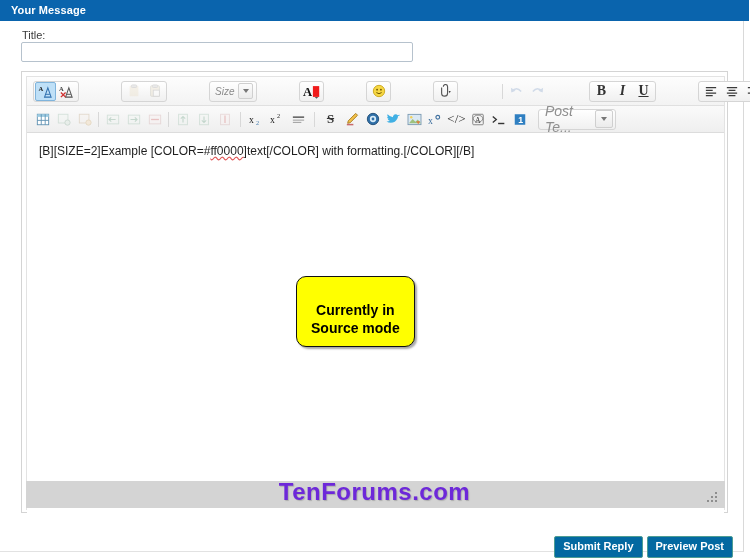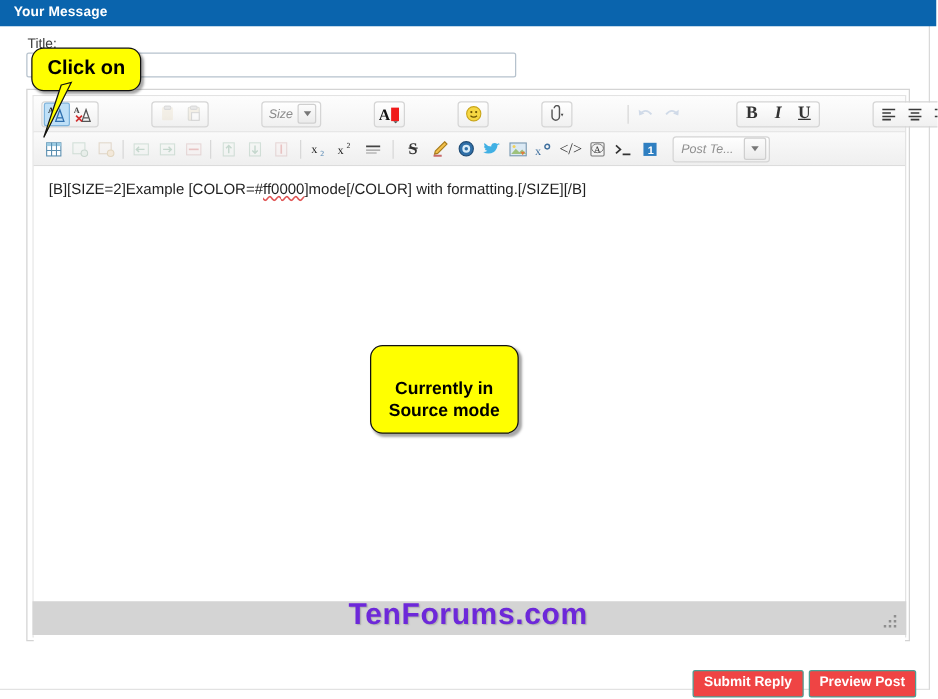--- a/index.html
+++ b/index.html
@@ -88,21 +88,21 @@
     background: linear-gradient(#fcfcfc,#ebebeb);
     display:flex; align-items:center; justify-content:center;
   }
   .caret { width:0;height:0;border-left:3px solid transparent;border-right:3px solid transparent;border-top:4px solid #777; }
 
   .posttpl {
     display:flex; align-items:center; height:21px; margin-left:6px;
     border:1px solid #d5d5d5; border-radius:3px;
     background: linear-gradient(#ffffff,#f0f0f0); padding: 1px 2px 1px 6px; box-sizing:border-box;
   }
-  .posttpl .lbl { font-size:10px; font-style:italic; color:#8f8f8f; width:46px; }
+  .posttpl .lbl { font-size:14px; font-style:italic; color:#8f8f8f; width:46px; }
   .posttpl .caret-box { width:16px; height:16px; margin-left:4px; }
 
   
   .srcarea {
     position: absolute; left: 0; top: 56px; width: 697px; height: 410px;
     background: #ffffff; box-sizing: border-box;
     padding: 10px 12px; font-size: 12px; color: #1f1f1f; line-height: 16px;
     overflow: hidden;
   }
   .srcline { white-space: pre; }
@@ -125,21 +125,21 @@
     position: absolute; left: 0; top: 478px; width: 749px;
     text-align: center; font-size: 24px; font-weight: bold; color: #6d28d9;
     letter-spacing: .5px;
     text-shadow: 1px 1px 1px rgba(140,140,140,.55);
     pointer-events: none;
   }
 
   
   .btnbar { position: absolute; right: 10px; top: 536px; display: flex; gap: 4px; }
   .teal {
-    background: #ef4444; color: #ffffff; font-size: 11px; font-weight: bold;
+    background: #0369a1; color: #ffffff; font-size: 11px; font-weight: bold;
     padding: 4px 8px 5px; border: 1px solid #4e9d93; border-radius: 2px;
     line-height: 11px;
   }
 
   
   .callout { position: absolute; }
   .bubble {
     background: #ffff00; border: 1px solid #111; border-radius: 10px;
     color: #000; font-weight: bold; text-align: center;
     box-shadow: 2px 2px 2px rgba(0,0,0,.35);
@@ -560,21 +560,21 @@
 
           <div class="posttpl">
             <span class="lbl">Post Te...</span>
             <span class="caret-box">
                 <i class="caret"></i>
               </span>
           </div>
         </div>
 
         <div class="srcarea">
-          <div class="srcline"><span>[B][SIZE=2]Example [COLOR=#</span><span class="squig">ff0000</span><span>]mode[/COLOR] with formatting.[/SIZE][/B]</span></div>
+          <div class="srcline"><span>[B][SIZE=2]Example [COLOR=#</span><span class="squig">ff0000</span><span>]text[/COLOR] with formatting.[/COLOR][/B]</span></div>
           <div class="srcline blank"></div>
         </div>
 
       </div>
 
       <div class="greystrip">
         <div class="grip">
           <i style="left:8px;top:0"></i>
           <i style="left:4px;top:4px"></i>
             <i style="left:8px;top:4px"></i>
@@ -587,26 +587,20 @@
 
     <div class="watermark">TenForums.com</div>
 
     <div class="btnbar">
       <div class="teal">Submit Reply</div>
       <div class="teal">Preview Post</div>
     </div>
 
   </div>
 
-  <div class="callout c-click">
-    <div class="bubble">Click on</div>
-    <svg width="70" height="70" style="position:absolute;left:-2px;top:24px;">
-      <path d="M26 6 L34 4 L12 48 Z" fill="#ffff00" stroke="#111" stroke-width="1"></path>
-    </svg>
-  </div>
 
   <div class="callout c-src">
     <div class="bubble">
       <div>Currently in</div>
       <div>Source mode</div>
     </div>
   </div>
 
 </div>
 

